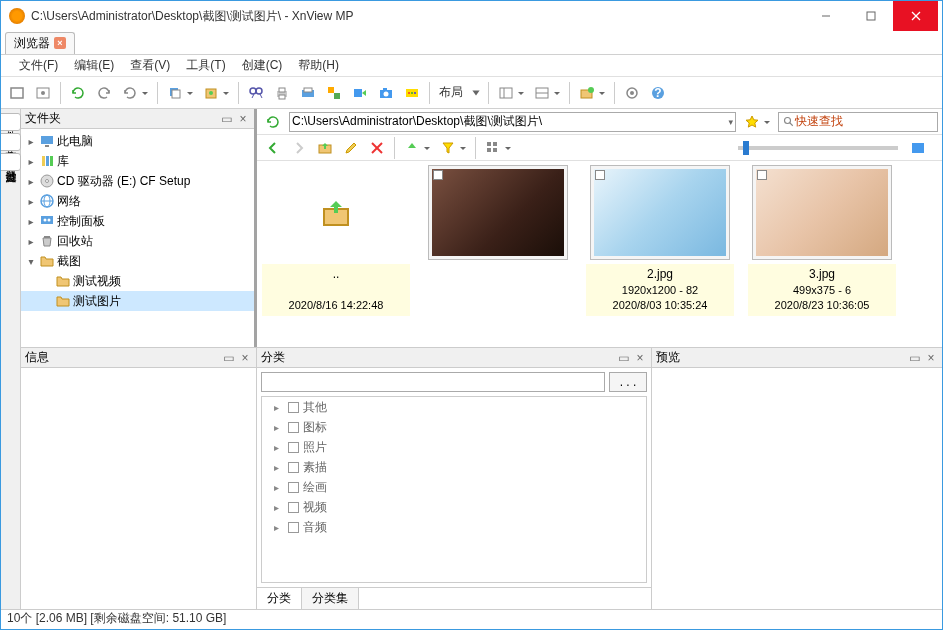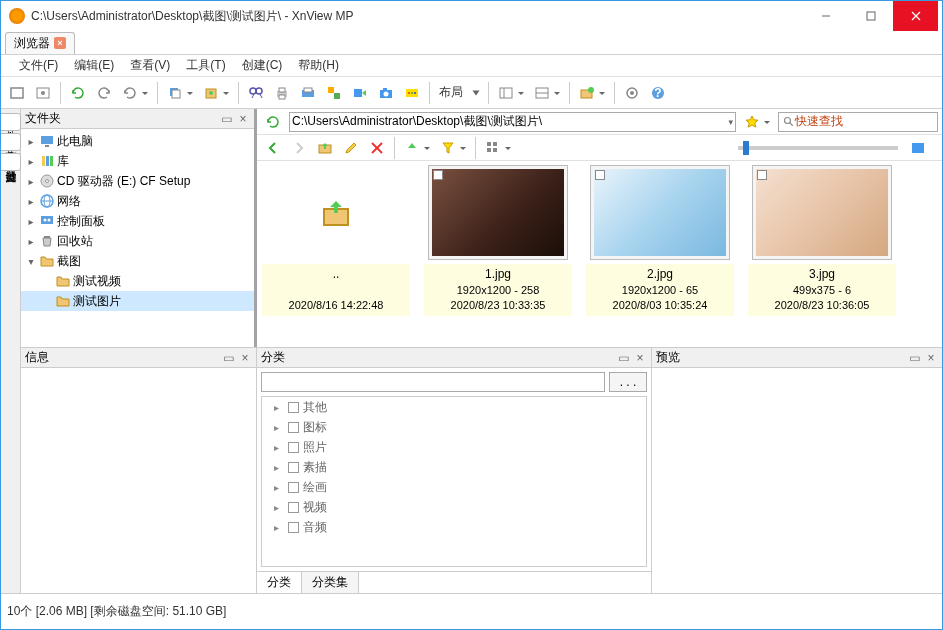--- a/index.html
+++ b/index.html
@@ -83,21 +83,21 @@
 .catfilter button { height: 20px; width: 38px; border: 1px solid #aaa; background: #f5f5f5; }
 .catlist { flex: 1; border: 1px solid #ccc; overflow: auto; }
 .catitem { display: flex; align-items: center; height: 20px; padding-left: 12px; gap: 4px; color: #666; }
 .catitem .exp { width: 10px; color: #888; font-size: 10px; }
 .catitem .chk { width: 11px; height: 11px; border: 1px solid #999; }
 .cattabs { height: 22px; display: flex; border-top: 1px solid #ccc; }
 .cattab { padding: 0 10px; display: flex; align-items: center; border-right: 1px solid #ccc; background: #f5f5f5; }
 .cattab.active { background: #fff; }
 
 
-.statusbar { height: 36px; border-top: 1px solid #ccc; display: flex; align-items: center; padding: 0 6px; font-size: 11px; color: #333; }
+.statusbar { height: 20px; border-top: 1px solid #ccc; display: flex; align-items: flex-start; padding: 0 6px; font-size: 11px; color: #333; }
 
 
 .i-folder { fill: #f0c674; stroke: #c09020; }
 .i-blue { fill: #5aa0e0; }
 .i-green { fill: #5c5; }
 .i-yellow { fill: #fd0; }
 </style>
 </head>
 <body>
 
@@ -482,34 +482,29 @@
                 <div class="l1">..</div>
                 <div class="l2">&nbsp;</div>
                 <div class="l2">2020/8/16 14:22:48</div>
               </div>
             </div>
             <div class="thumb">
               <div class="imgframe">
                 <span class="chk"></span>
                 <div class="img" style="background:linear-gradient(135deg,#7a5040 0%,#3a2018 60%,#1a0e08 100%)"></div>
               </div>
-              <div class="caption">
-                <div class="l1">1.jpg</div>
-                <div class="l2">1920x1200 - 258</div>
-                <div class="l2">2020/8/23 10:33:35</div>
-              </div>
             </div>
             <div class="thumb">
               <div class="imgframe">
                 <span class="chk"></span>
                 <div class="img" style="background:linear-gradient(135deg,#e8f4fb 0%,#a8d4ee 50%,#7ab8e0 100%)"></div>
               </div>
               <div class="caption">
                 <div class="l1">2.jpg</div>
-                <div class="l2">1920x1200 - 65</div>
+                <div class="l2">1920x1200 - 82</div>
                 <div class="l2">2020/8/03 10:35:24</div>
               </div>
             </div>
             <div class="thumb">
               <div class="imgframe">
                 <span class="chk"></span>
                 <div class="img" style="background:linear-gradient(135deg,#f4e0d0 0%,#e8c4a8 50%,#d4a880 100%)"></div>
               </div>
               <div class="caption">
                 <div class="l1">3.jpg</div>

